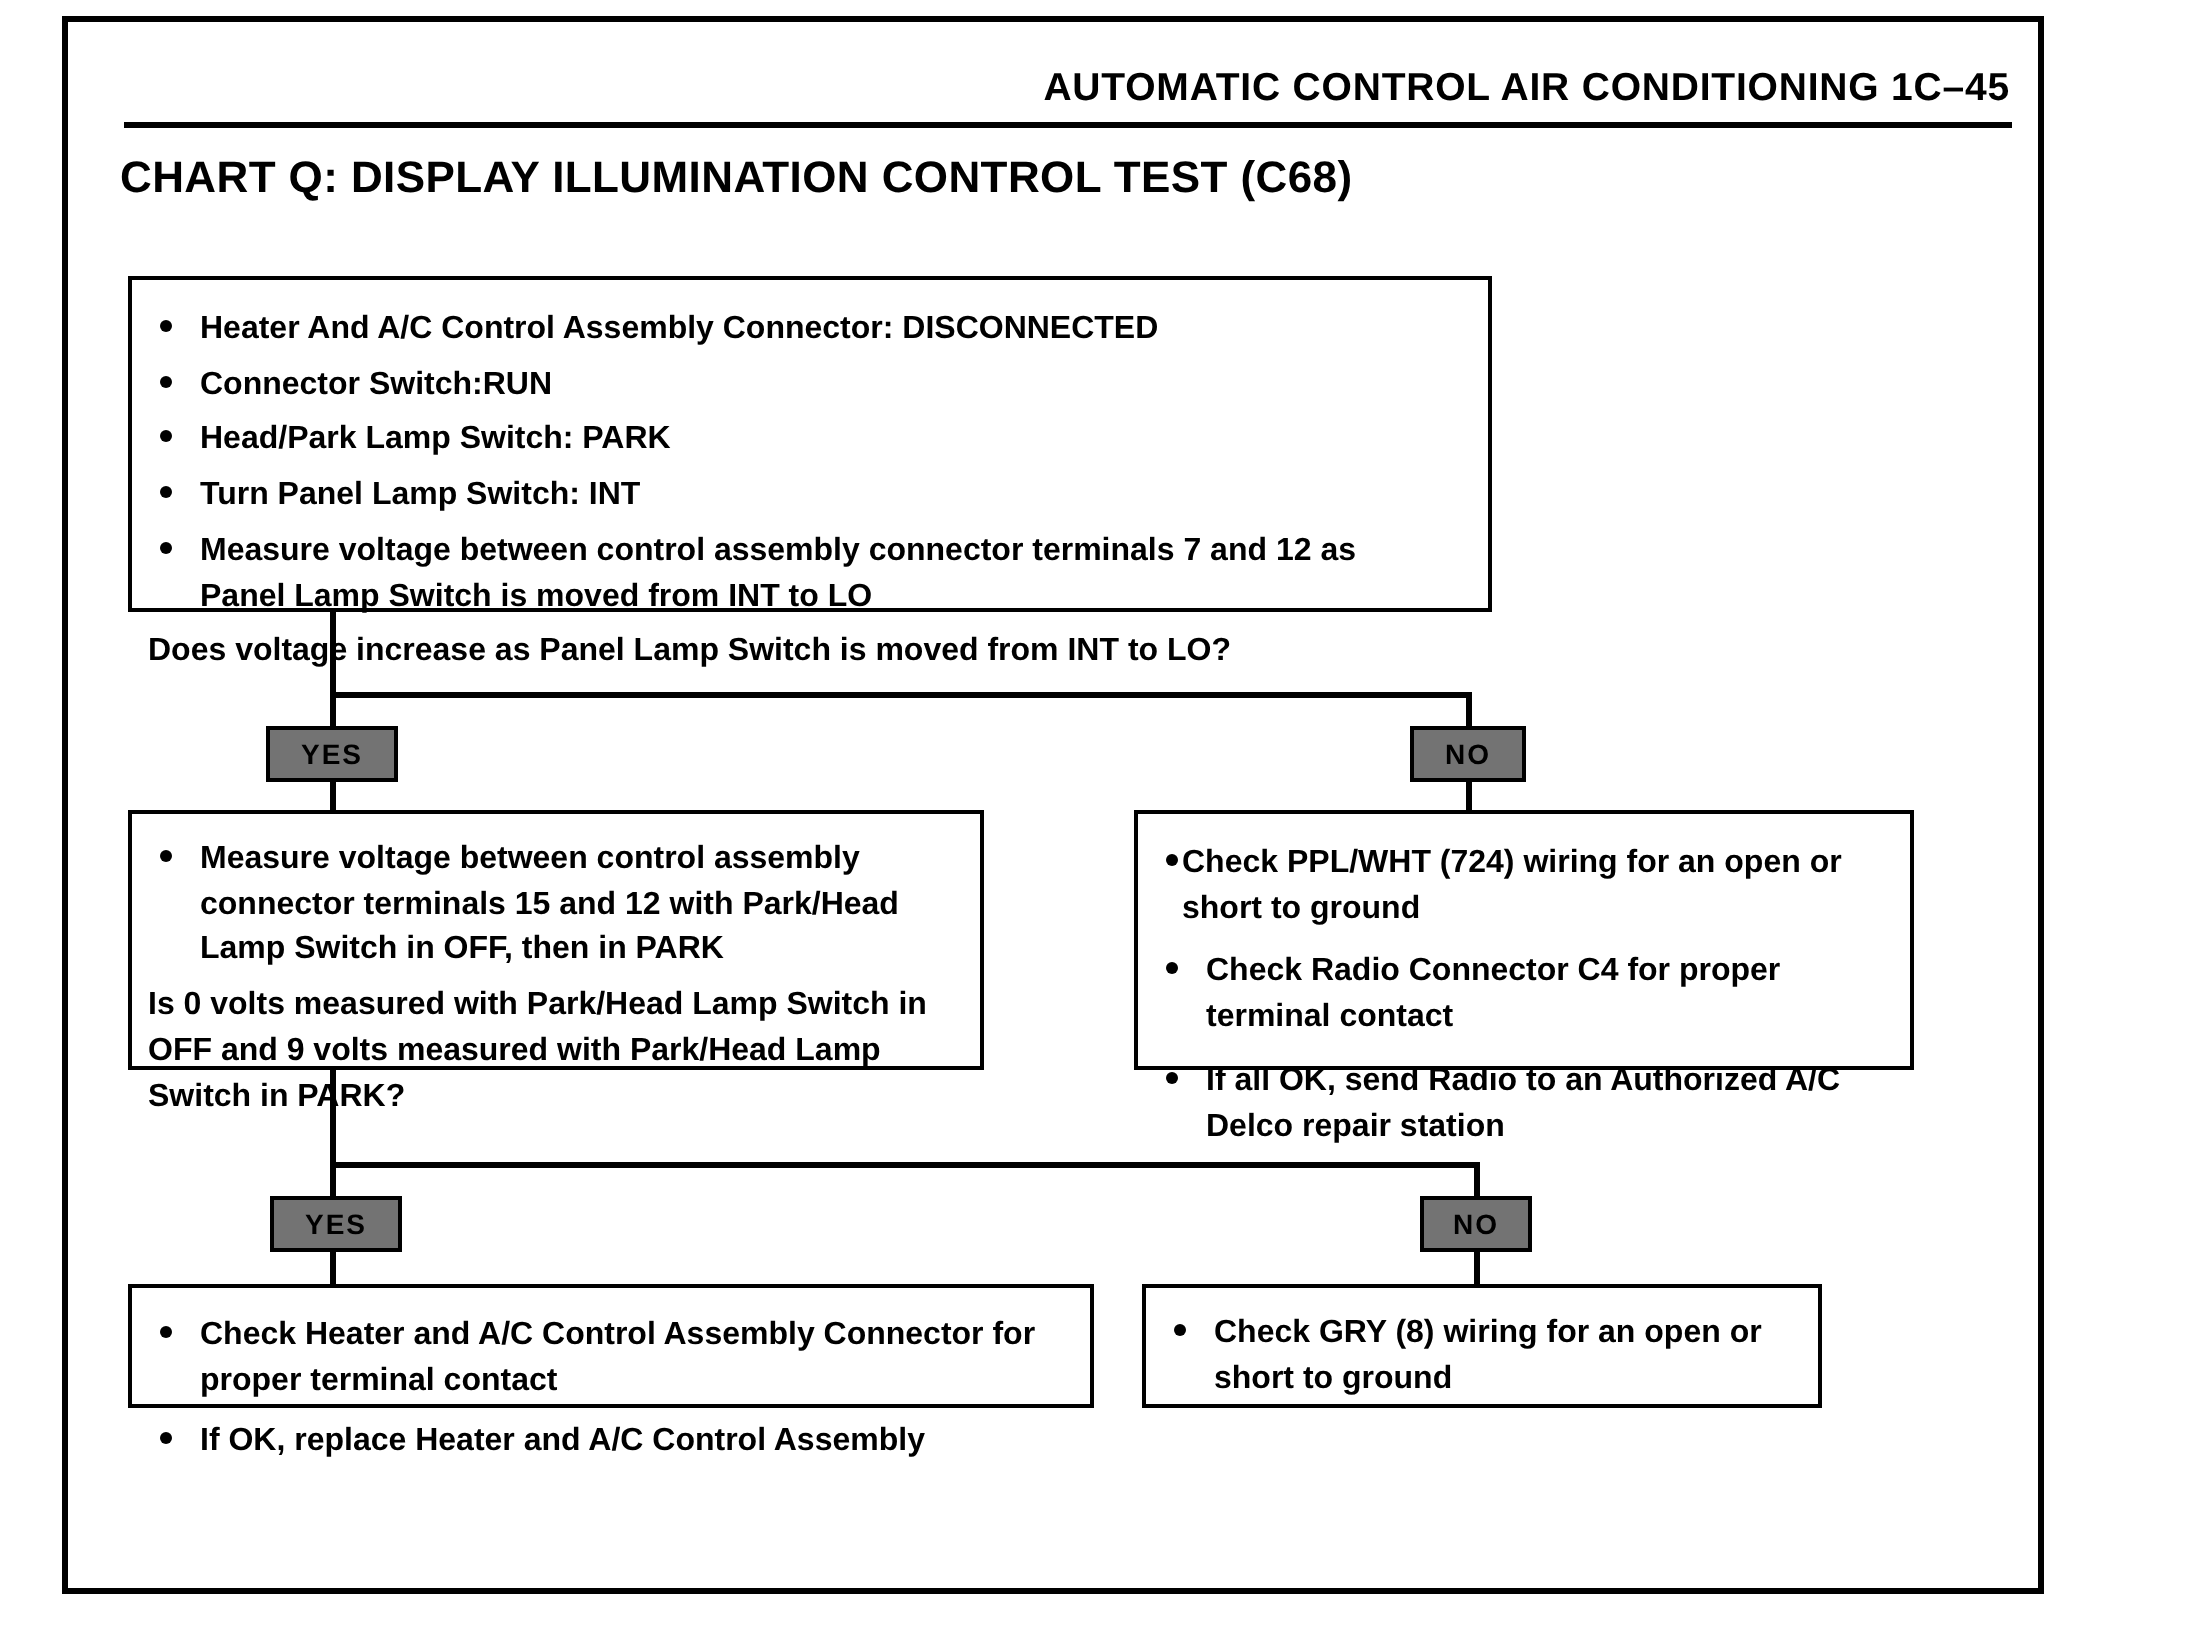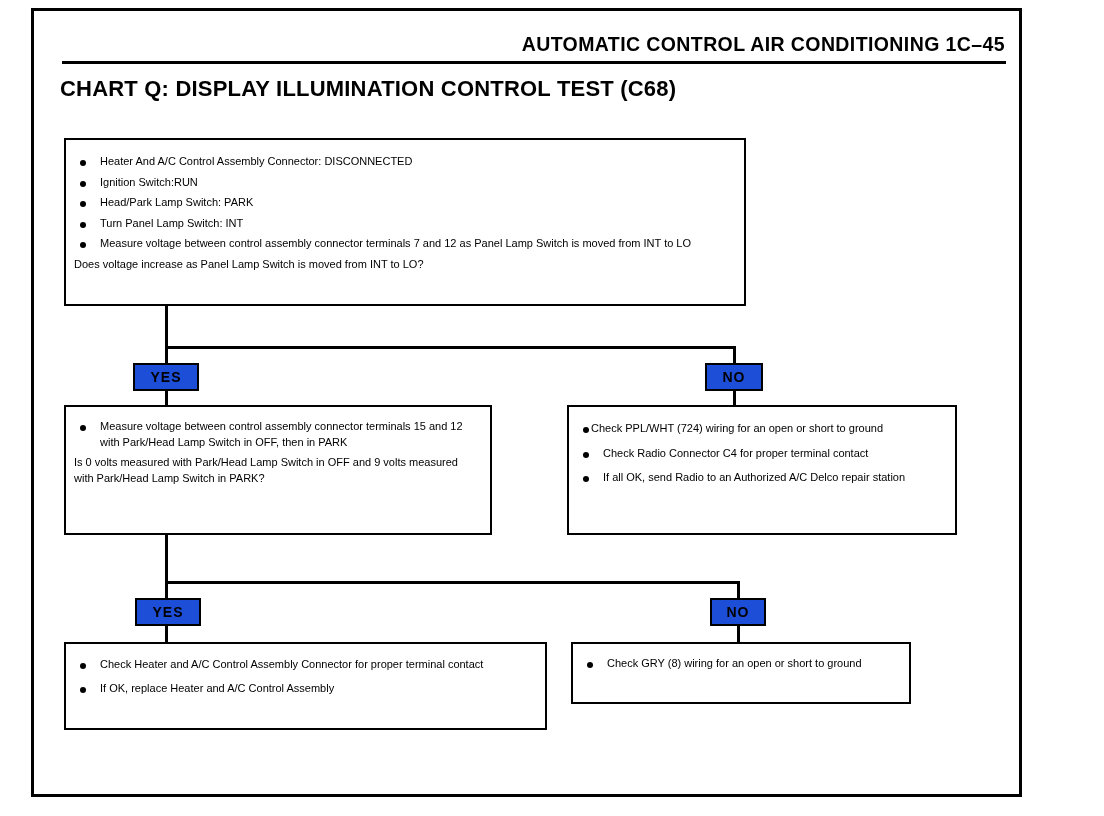--- a/index.html
+++ b/index.html
@@ -58,22 +58,22 @@
     letter-spacing: 0.2px;
     white-space: nowrap;
   }
 
   
   .flow-box {
     position: absolute;
     border: 2.5px solid #000;
     box-sizing: border-box;
     background: #fff;
-    font-size: 11px;
-    font-weight: normal;
+    font-size: 16px;
+    font-weight: bold;
     line-height: 1.42;
   }
   .flow-box ul {
     margin: 0;
     padding: 0;
     list-style: none;
   }
   .flow-box li {
     position: relative;
     padding-left: 34px;
@@ -92,21 +92,21 @@
   .flow-box .question {
     margin: 4px 0 0 0;
     padding-left: 8px;
   }
 
   
   .decision-tag {
     position: absolute;
     border: 2.5px solid #000;
     box-sizing: border-box;
-    background: #1d4ed8;
+    background: #737373;
     font-size: 14px;
     font-weight: bold;
     letter-spacing: 1px;
     text-align: center;
     line-height: 1;
     display: flex;
     align-items: center;
     justify-content: center;
     z-index: 3;
   }
@@ -131,21 +131,21 @@
 <div id="page-frame"></div>
 
 <div id="running-head">AUTOMATIC CONTROL AIR CONDITIONING 1C–45</div>
 <div id="head-rule"></div>
 
 <div id="chart-title">CHART Q: DISPLAY ILLUMINATION CONTROL TEST (C68)</div>
 
 <div class="flow-box" style="left:64px; top:138px; width:682px; height:168px; padding:14px 12px 0 0;">
   <ul>
     <li>Heater And A/C Control Assembly Connector: DISCONNECTED</li>
-    <li>Ignition Switch:RUN</li>
+    <li>Connector Switch:RUN</li>
     <li>Head/Park Lamp Switch: PARK</li>
     <li>Turn Panel Lamp Switch: INT</li>
     <li style="padding-right:16px;">Measure voltage between control assembly connector terminals 7 and 12 as Panel Lamp Switch is moved from INT to LO</li>
   </ul>
   <p class="question">Does voltage increase as Panel Lamp Switch is moved from INT to LO?</p>
 </div>
 
 <div class="conn-v" style="left:165px; top:306px; height:43px;"></div>
 <div class="conn-h" style="left:165px; top:346px; width:571px;"></div>
 <div class="conn-v" style="left:733px; top:346px; height:20px;"></div>
@@ -176,21 +176,21 @@
 <div class="conn-h" style="left:165px; top:581px; width:575px;"></div>
 <div class="conn-v" style="left:737px; top:581px; height:20px;"></div>
 <div class="conn-v" style="left:165px; top:581px; height:20px;"></div>
 
 <div class="decision-tag" style="left:135px; top:598px; width:66px; height:28px;">YES</div>
 <div class="decision-tag" style="left:710px; top:598px; width:56px; height:28px;">NO</div>
 
 <div class="conn-v" style="left:165px; top:625px; height:18px;"></div>
 <div class="conn-v" style="left:737px; top:625px; height:18px;"></div>
 
-<div class="flow-box" style="left:64px; top:642px; width:483px; height:88px; padding:13px 10px 0 0;">
+<div class="flow-box" style="left:64px; top:642px; width:483px; height:62px; padding:13px 10px 0 0;">
   <ul>
     <li style="margin-bottom:8px;">Check Heater and A/C Control Assembly Connector for proper terminal contact</li>
     <li>If OK, replace Heater and A/C Control Assembly</li>
   </ul>
 </div>
 
 <div class="flow-box" style="left:571px; top:642px; width:340px; height:62px; padding:12px 10px 0 0;">
   <ul>
     <li>Check GRY (8) wiring for an open or short to ground</li>
   </ul>

